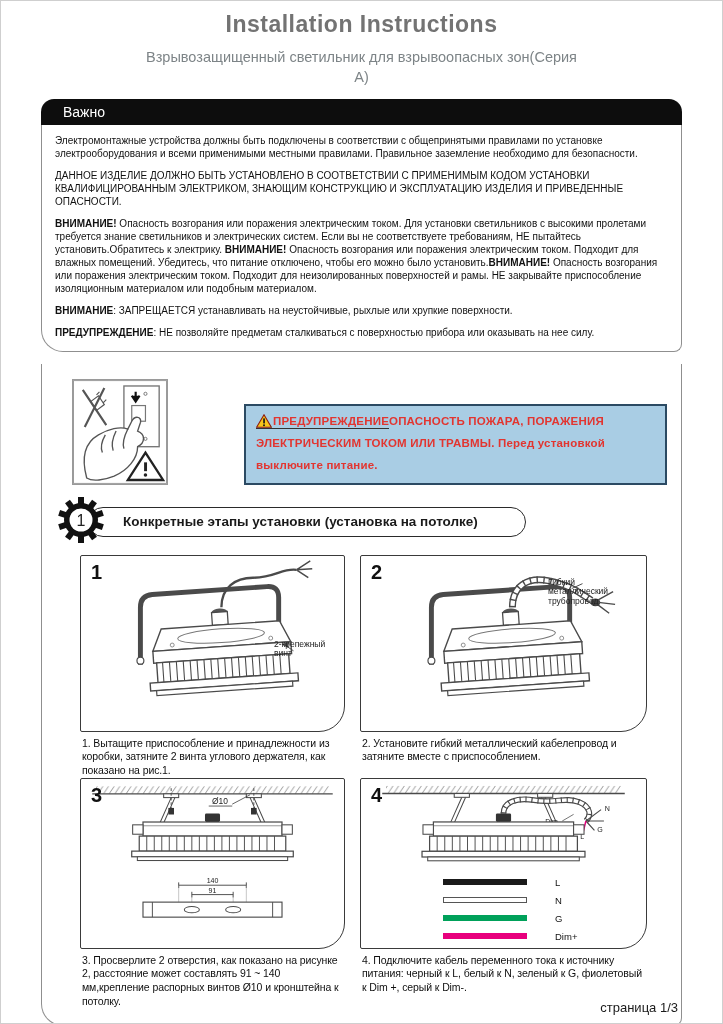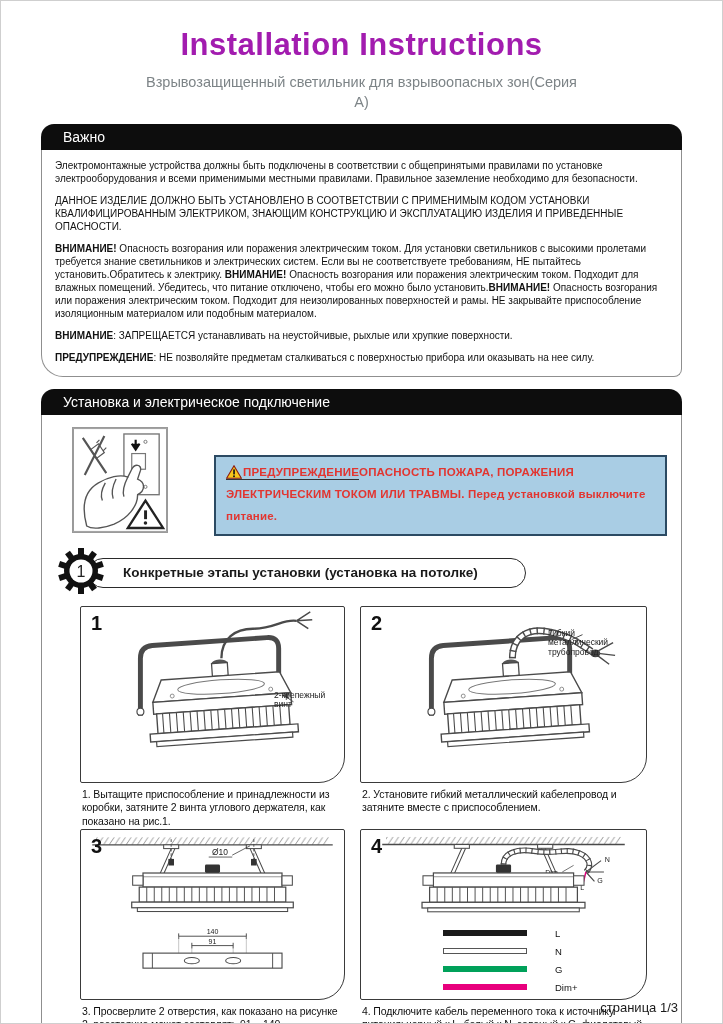--- a/index.html
+++ b/index.html
@@ -2,39 +2,39 @@
 <html><head>
 <meta charset="utf-8">
 <style>
   * { margin:0; padding:0; box-sizing:border-box; }
   html,body { background:#fff; }
   body { font-family:"Liberation Sans", sans-serif; color:#1a1a1a; }
   .page { position:relative; width:723px; height:1024px; margin:0 auto; background:#fff;
           border:1px solid #cfcfcf; overflow:hidden; }
 
   
-  .doc-title { margin-top:26px; text-align:center; font-size:31px; font-weight:bold;
-               color:#a21caf; letter-spacing:.5px; }
+  .doc-title { margin-top:10px; text-align:center; font-size:23px; font-weight:bold;
+               color:#737373; letter-spacing:.5px; }
   .doc-subtitle { margin:10px auto 12px; max-width:440px; text-align:center;
                   font-size:14.5px; color:#7d8487; line-height:1.35; }
 
   
   .box { margin:12px 40px 0; }
   .box-header { background:#0d0d0d; color:#fff; font-size:14px; height:26px;
                 line-height:26px; padding-left:22px; border-radius:13px 13px 0 0; }
   .box-body { border:1px solid #8f8f8f; border-top:none;
               border-radius:0 0 8px 22px; background:#fff; }
   .imp-body { padding:9px 13px 10px; font-size:10px; line-height:1.3; color:#111; }
   .imp-body p { margin-bottom:9px; }
   .imp-body p:last-child { margin-bottom:2px; }
   .imp-body b { font-weight:bold;text-align:right; }
 
   
   .inst-body { min-height:645px; padding:12px 14px 6px; position:relative; }
-  .inst-top { display:flex; align-items:flex-start; }
+  .inst-top { display:flex; align-items:flex-end;gap:30px; }
   .switch-fig { width:96px; height:106px; border:1px solid #9a9a9a; margin-left:16px;
                 flex:0 0 auto; background:#fff; }
   .warn-box { margin-left:46px; margin-top:28px; width:468px; border:2px solid #2b4a63;
               padding:5px 10px 6px; font-size:11.5px; line-height:1.9; font-weight:bold;
               letter-spacing:.2px; }
   .warn-lead { border-bottom:1px solid #333; padding-bottom:1px; }
   .tri-icon { display:inline-block; vertical-align:-3px; margin-right:1px; }
 
   .step-row { display:flex; align-items:center; margin:14px 0 10px 2px; height:46px; }
   .gear-wrap { position:relative; z-index:2; margin-right:-16px; }
@@ -81,21 +81,20 @@
     <div class="box-body imp-body">
       <p>Электромонтажные устройства должны быть подключены в соответствии с общепринятыми правилами по установке электрооборудования и всеми применимыми местными правилами. Правильное заземление необходимо для безопасности.</p>
       <p>ДАННОЕ ИЗДЕЛИЕ ДОЛЖНО БЫТЬ УСТАНОВЛЕНО В СООТВЕТСТВИИ С ПРИМЕНИМЫМ КОДОМ УСТАНОВКИ КВАЛИФИЦИРОВАННЫМ ЭЛЕКТРИКОМ, ЗНАЮЩИМ КОНСТРУКЦИЮ И ЭКСПЛУАТАЦИЮ ИЗДЕЛИЯ И ПРИВЕДЕННЫЕ ОПАСНОСТИ.</p>
       <p><b>ВНИМАНИЕ!</b><span> Опасность возгорания или поражения электрическим током. Для установки светильников с высокими пролетами требуется знание светильников и электрических систем. Если вы не соответствуете требованиям, НЕ пытайтесь установить.Обратитесь к электрику. </span><b>ВНИМАНИЕ!</b><span> Опасность возгорания или поражения электрическим током. Подходит для влажных помещений. Убедитесь, что питание отключено, чтобы его можно было установить.</span><b>ВНИМАНИЕ!</b><span> Опасность возгорания или поражения электрическим током. Подходит для неизолированных поверхностей и рамы. НЕ закрывайте приспособление изоляционным материалом или подобным материалом.</span></p>
       <p><b>ВНИМАНИЕ</b><span>: ЗАПРЕЩАЕТСЯ устанавливать на неустойчивые, рыхлые или хрупкие поверхности.</span></p>
       <p><b>ПРЕДУПРЕЖДЕНИЕ</b><span>: НЕ позволяйте предметам сталкиваться с поверхностью прибора или оказывать на нее силу.</span></p>
     </div>
   </div>
 
   <div class="box">
-    <div class="box-header">Установка и электрическое подключение</div>
     <div class="box-body inst-body">
 
       <div class="inst-top">
 
         <svg class="switch-fig" viewBox="0 0 96 106">
           <rect x="0.5" y="0.5" width="95" height="105" fill="#fff" stroke="#9a9a9a"></rect>
 
           <g stroke="#555" fill="none">
             <path d="M10,10 L34,46 M32,8 L12,48" stroke-width="2.2"></path>
             <path d="M18,22 l8,-6 6,9 -8,6 z M24,15 l3,-3 M31,23 l3,-3" stroke-width="1.2"></path>

